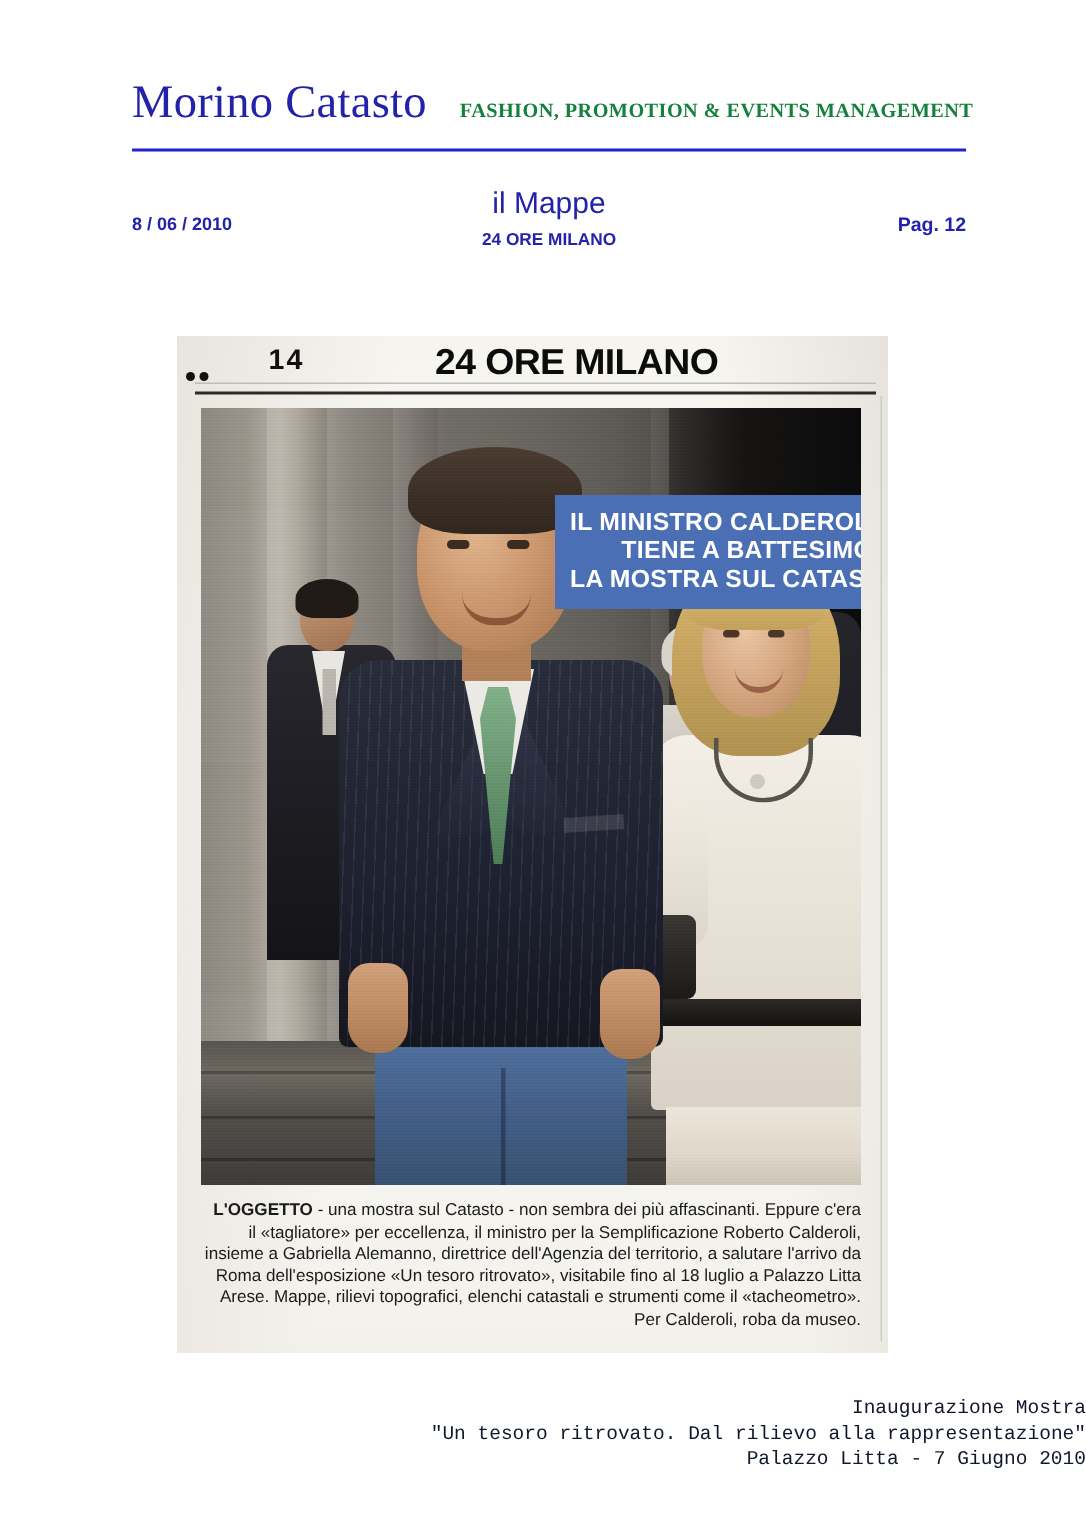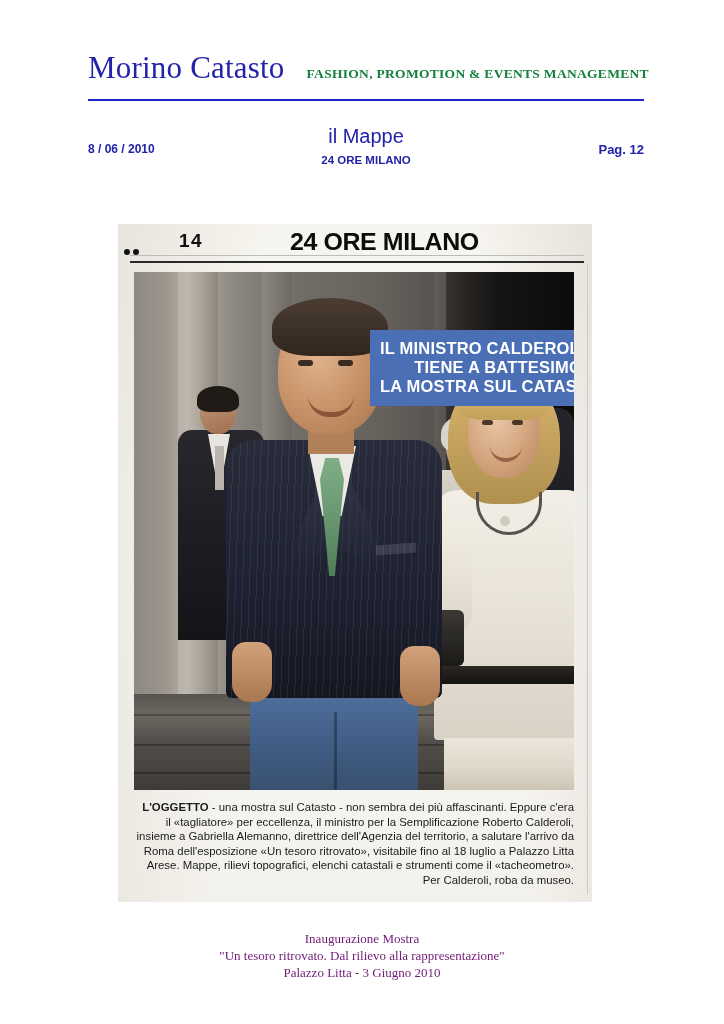--- a/index.html
+++ b/index.html
@@ -504,23 +504,23 @@
     text-align: right;
   }
   .caption b { font-weight: bold; }
 
   
   .footer {
     position: absolute;
     left: 0;
     right: 0;
     top: 930px;
-    text-align: center;
-    font-family: Liberation Serif, serif;
-    color: #701a75;
+    text-align: right;
+    font-family: Liberation Mono, monospace;
+    color: #0f172a;
   }
   .footer div {
     font-size: 13px;
     line-height: 17px;
     white-space: nowrap;
   }
 </style>
 </head>
 <body>
 
@@ -633,16 +633,16 @@
         <div>LA MOSTRA SUL CATASTO</div>
       </div>
     </div>
 
     <div class="caption"><b>L'OGGETTO</b><span> - una mostra sul Catasto - non sembra dei più affascinanti. Eppure c'era il «tagliatore» per eccellenza, il ministro per la Semplificazione Roberto Calderoli, insieme a Gabriella Alemanno, direttrice dell'Agenzia del territorio, a salutare l'arrivo da Roma dell'esposizione «Un tesoro ritrovato», visitabile fino al 18 luglio a Palazzo Litta Arese. Mappe, rilievi topografici, elenchi catastali e strumenti come il «tacheometro». Per Calderoli, roba da museo.</span></div>
   </div>
 
   <div class="footer">
     <div>Inaugurazione Mostra</div>
     <div>"Un tesoro ritrovato. Dal rilievo alla rappresentazione"</div>
-    <div>Palazzo Litta - 3 Giugno 2010</div>
+    <div>Palazzo Litta - 7 Giugno 2010</div>
   </div>
 
 </div>
 
 </body></html>

